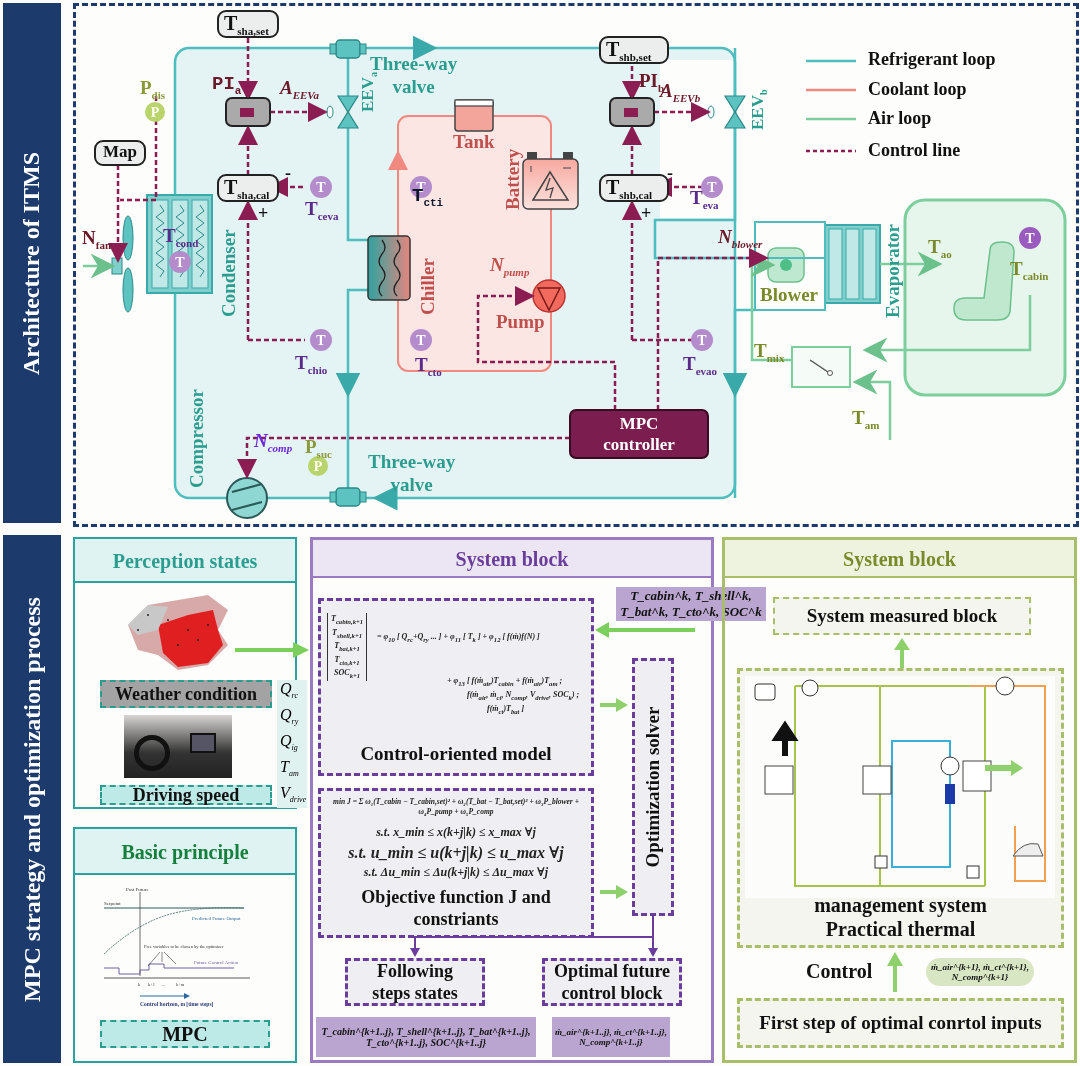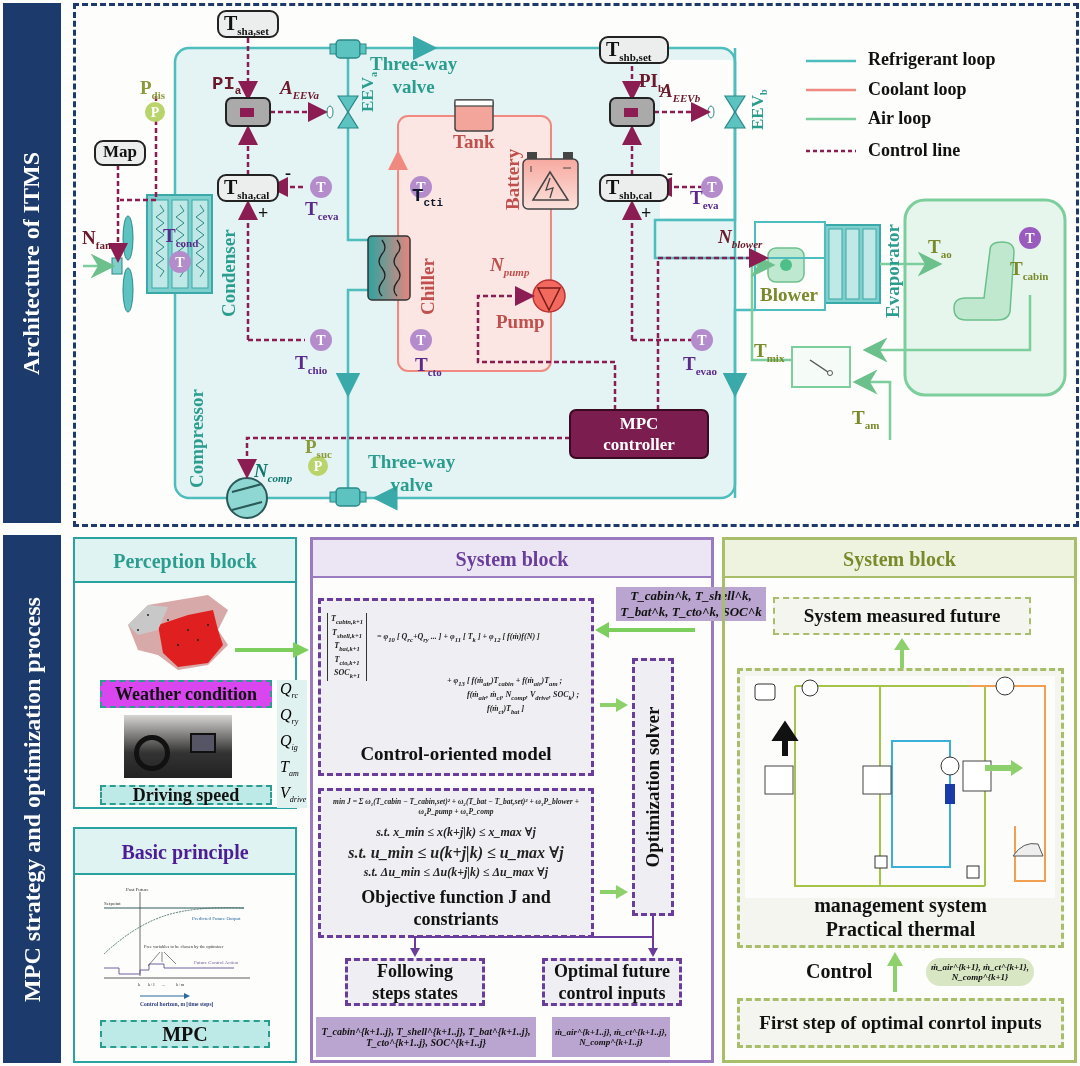--- a/index.html
+++ b/index.html
@@ -281,68 +281,68 @@
 <div class="lbl" style="left:415px;top:354px;font-size:19px;color:#5a2a8a;"><span>T</span><sub style="font-size:11px">cto</sub></div>
 <div class="lbl" style="left:690px;top:151px;font-size:19px;color:#5a2a8a;margin-top:36px;"><span>T</span><sub style="font-size:11px">eva</sub></div>
 <div class="lbl" style="left:683px;top:353px;font-size:19px;color:#5a2a8a;"><span>T</span><sub style="font-size:11px">evao</sub></div>
 <div class="lbl" style="left:163px;top:225px;font-size:19px;color:#5a2a8a;"><span>T</span><sub style="font-size:11px">cond</sub></div>
 <div class="lbl" style="left:1010px;top:258px;font-size:19px;color:#7a8a2a;"><span>T</span><sub style="font-size:11px">cabin</sub></div>
 <div class="lbl" style="left:928px;top:236px;font-size:19px;color:#7a8a2a;"><span>T</span><sub style="font-size:11px">ao</sub></div>
 <div class="lbl" style="left:754px;top:340px;font-size:19px;color:#7a8a2a;"><span>T</span><sub style="font-size:11px">mix</sub></div>
 <div class="lbl" style="left:852px;top:407px;font-size:19px;color:#7a8a2a;"><span>T</span><sub style="font-size:11px">am</sub></div>
 
 <div class="lbl" style="left:82px;top:227px;font-size:19px;color:#6a1a2a;"><span>N</span><sub style="font-size:11px">fan</sub></div>
-<div class="lbl" style="left:254px;top:460px;font-size:19px;color:#0f766e;font-style:italic;"><span>N</span><sub style="font-size:11px">comp</sub></div>
+<div class="lbl" style="left:254px;top:430px;font-size:19px;color:#6d28d9;font-style:italic;"><span>N</span><sub style="font-size:11px">comp</sub></div>
 <div class="lbl" style="left:490px;top:254px;font-size:19px;color:#c0504d;font-style:italic;"><span>N</span><sub style="font-size:11px">pump</sub></div>
 <div class="lbl" style="left:718px;top:226px;font-size:19px;color:#6a1a2a;font-style:italic;"><span>N</span><sub style="font-size:11px">blower</sub></div>
 
 <div class="lbl" style="left:285px;top:163px;font-size:18px;color:#111;">-</div>
 <div class="lbl" style="left:258px;top:203px;font-size:18px;color:#111;">+</div>
 <div class="lbl" style="left:667px;top:163px;font-size:18px;color:#111;">-</div>
 <div class="lbl" style="left:641px;top:203px;font-size:18px;color:#111;">+</div>
 
 <div class="block" style="left:73px;top:537px;width:224px;height:272px;border:2px solid #2aa3a0;">
-  <div class="bhead" style="height:44px;line-height:44px;background:#dff3f2;border-bottom:2px solid #2aa3a0;color:#2a9d8f;">Perception block</div>
+  <div class="bhead" style="height:44px;line-height:44px;background:#dff3f2;border-bottom:2px solid #2aa3a0;color:#2a9d8f;">Perception states</div>
 </div>
 
 <svg class="abs" style="left:118px;top:585px" width="120" height="90">
   <path d="M10,40 L30,20 L60,15 L90,10 L110,25 L100,45 L110,60 L90,80 L60,85 L40,70 L20,65 z" fill="#d8a9a9"></path>
   <path d="M40,40 L70,30 L95,25 L100,45 L105,60 L90,78 L60,82 L45,68 z" fill="#e02020"></path>
   <path d="M10,40 L30,20 L50,22 L40,45 L20,50 z" fill="#c8c8c8"></path>
   <g fill="#222">
       <circle cx="30" cy="30" r="1"></circle>
       <circle cx="50" cy="35" r="1"></circle>
       <circle cx="70" cy="45" r="1"></circle>
       <circle cx="80" cy="55" r="1"></circle>
       <circle cx="60" cy="60" r="1"></circle>
       <circle cx="90" cy="40" r="1"></circle>
       <circle cx="20" cy="45" r="1"></circle>
     </g>
 </svg>
 <svg class="abs" style="left:235px;top:640px" width="75" height="20">
   <line x1="0" y1="10" x2="60" y2="10" stroke="#7ccf5c" stroke-width="4"></line>
     <path d="M58,2 L74,10 L58,18 z" fill="#7ccf5c"></path>
 </svg>
-<div class="dbox" style="left:100px;top:680px;width:172px;height:28px;border:2px dashed #2a9d8f;background:#d946ef;font-size:18px;color:#111;">Weather condition</div>
+<div class="dbox" style="left:100px;top:680px;width:172px;height:28px;border:2px dashed #2a9d8f;background:#a3a3a3;font-size:18px;color:#111;">Weather condition</div>
 
 <div style="position:absolute;left:124px;top:715px;width:108px;height:63px;background:linear-gradient(#d7d5d2,#333 60%,#222);">
   <div style="position:absolute;left:10px;top:20px;width:36px;height:36px;border-radius:50%;border:5px solid #111;box-sizing:border-box;"></div>
   <div style="position:absolute;left:66px;top:18px;width:22px;height:16px;background:#556;border:2px solid #111;"></div>
 </div>
 <div class="dbox" style="left:100px;top:785px;width:172px;height:20px;border:2px dashed #2a9d8f;background:#bde9e6;font-size:18px;color:#111;">Driving speed</div>
 <div style="position:absolute;left:277px;top:680px;width:30px;height:128px;background:#e0f2ef;">
   <div class="var" style="left:3px;top:0px;font-size:16px;"><span>Q</span><sub style="font-size:8px">rc</sub></div>
   <div class="var" style="left:3px;top:26px;font-size:16px;"><span>Q</span><sub style="font-size:8px">ry</sub></div>
   <div class="var" style="left:3px;top:52px;font-size:16px;"><span>Q</span><sub style="font-size:8px">ig</sub></div>
   <div class="var" style="left:3px;top:78px;font-size:16px;"><span>T</span><sub style="font-size:8px">am</sub></div>
   <div class="var" style="left:3px;top:104px;font-size:16px;"><span>V</span><sub style="font-size:8px">drive</sub></div>
 </div>
 
 <div class="block" style="left:73px;top:827px;width:224px;height:236px;border:2px solid #2aa3a0;">
-  <div class="bhead" style="height:46px;line-height:46px;background:#dff3f2;border-bottom:2px solid #2aa3a0;color:#4c1d95;">Basic principle</div>
+  <div class="bhead" style="height:46px;line-height:46px;background:#dff3f2;border-bottom:2px solid #2aa3a0;color:#15803d;">Basic principle</div>
 </div>
 <svg class="abs" style="left:104px;top:888px" width="170" height="120">
   <line x1="36" y1="4" x2="36" y2="88" stroke="#444" stroke-width="0.8"></line>
   <line x1="0" y1="20" x2="140" y2="20" stroke="#2a5a58" stroke-width="1"></line>
   <path d="M0,66 Q30,38 60,28 T140,20" fill="none" stroke="#2a5a58" stroke-width="0.8" stroke-dasharray="2,1"></path>
   <path d="M0,80 L15,80 L15,86 L36,86 L36,82 L45,82 L45,76 L60,76 L60,80 L130,80" fill="none" stroke="#7060a0" stroke-width="1"></path>
   <line x1="0" y1="90" x2="146" y2="90" stroke="#333" stroke-width="0.8"></line>
   <line x1="36" y1="108" x2="80" y2="108" stroke="#2a6aa0" stroke-width="1.2"></line>
   <path d="M80,105 L86,108 L80,111 z" fill="#2a6aa0"></path>
   <line x1="56" y1="64" x2="44" y2="78" stroke="#333" stroke-width="0.6"></line>
@@ -410,29 +410,29 @@
   <path d="M273,22 L35,22 L35,35" fill="none" stroke="#6a3d9a" stroke-width="2"></path>
     <path d="M30,33 L35,42 L40,33 z" fill="#6a3d9a"></path>
 </svg>
 
 <div class="dbox" style="left:345px;top:958px;width:140px;height:48px;border:3px dashed #6a3d9a;background:#efeff3;font-size:18px;color:#111;line-height:22px;flex-direction:column;">
   <div>Following</div>
     <div>steps states</div>
 </div>
 <div class="dbox" style="left:542px;top:958px;width:140px;height:48px;border:3px dashed #6a3d9a;background:#efeff3;font-size:18px;color:#111;line-height:22px;flex-direction:column;">
   <div>Optimal future</div>
-    <div>control inputs</div>
+    <div>control block</div>
 </div>
 <div class="dbox" style="left:316px;top:1017px;width:220px;height:40px;background:#b9a5cf;font-size:10px;font-style:italic;color:#111;">T_cabin^{k+1..j}, T_shell^{k+1..j}, T_bat^{k+1..j}, T_cto^{k+1..j}, SOC^{k+1..j}</div>
 <div class="dbox" style="left:552px;top:1017px;width:118px;height:40px;background:#b9a5cf;font-size:9px;font-style:italic;color:#111;">ṁ_air^{k+1..j}, ṁ_ct^{k+1..j}, N_comp^{k+1..j}</div>
 
 <div class="block" style="left:722px;top:537px;width:355px;height:526px;border:3px solid #a8be6a;">
   <div class="bhead" style="height:38px;line-height:38px;background:#eef3df;border-bottom:2px solid #a8be6a;color:#7a8a2a;">System block</div>
 </div>
-<div class="dbox" style="left:773px;top:597px;width:258px;height:38px;border:2px dashed #a8be6a;background:#f5f5ef;font-size:19px;color:#111;">System measured future</div>
+<div class="dbox" style="left:773px;top:597px;width:258px;height:38px;border:2px dashed #a8be6a;background:#f5f5ef;font-size:19px;color:#111;">System measured block</div>
 <svg class="abs" style="left:892px;top:638px" width="20" height="30">
   <line x1="10" y1="30" x2="10" y2="10" stroke="#8ed06c" stroke-width="4"></line>
     <path d="M2,12 L10,0 L18,12 z" fill="#8ed06c"></path>
 </svg>
 
 <div class="block" style="left:737px;top:668px;width:327px;height:280px;border:3px dashed #a8be6a;background:#f5f5ef;"></div>
 <svg class="abs" style="left:745px;top:676px" width="310" height="222">
   <rect x="0" y="0" width="310" height="222" fill="#fcfcfa"></rect>
   <path d="M50,10 L240,10 M50,10 L50,210 L240,210" fill="none" stroke="#a6c44a" stroke-width="2"></path>
   <path d="M135,10 L135,210" stroke="#a6c44a" stroke-width="2"></path>

